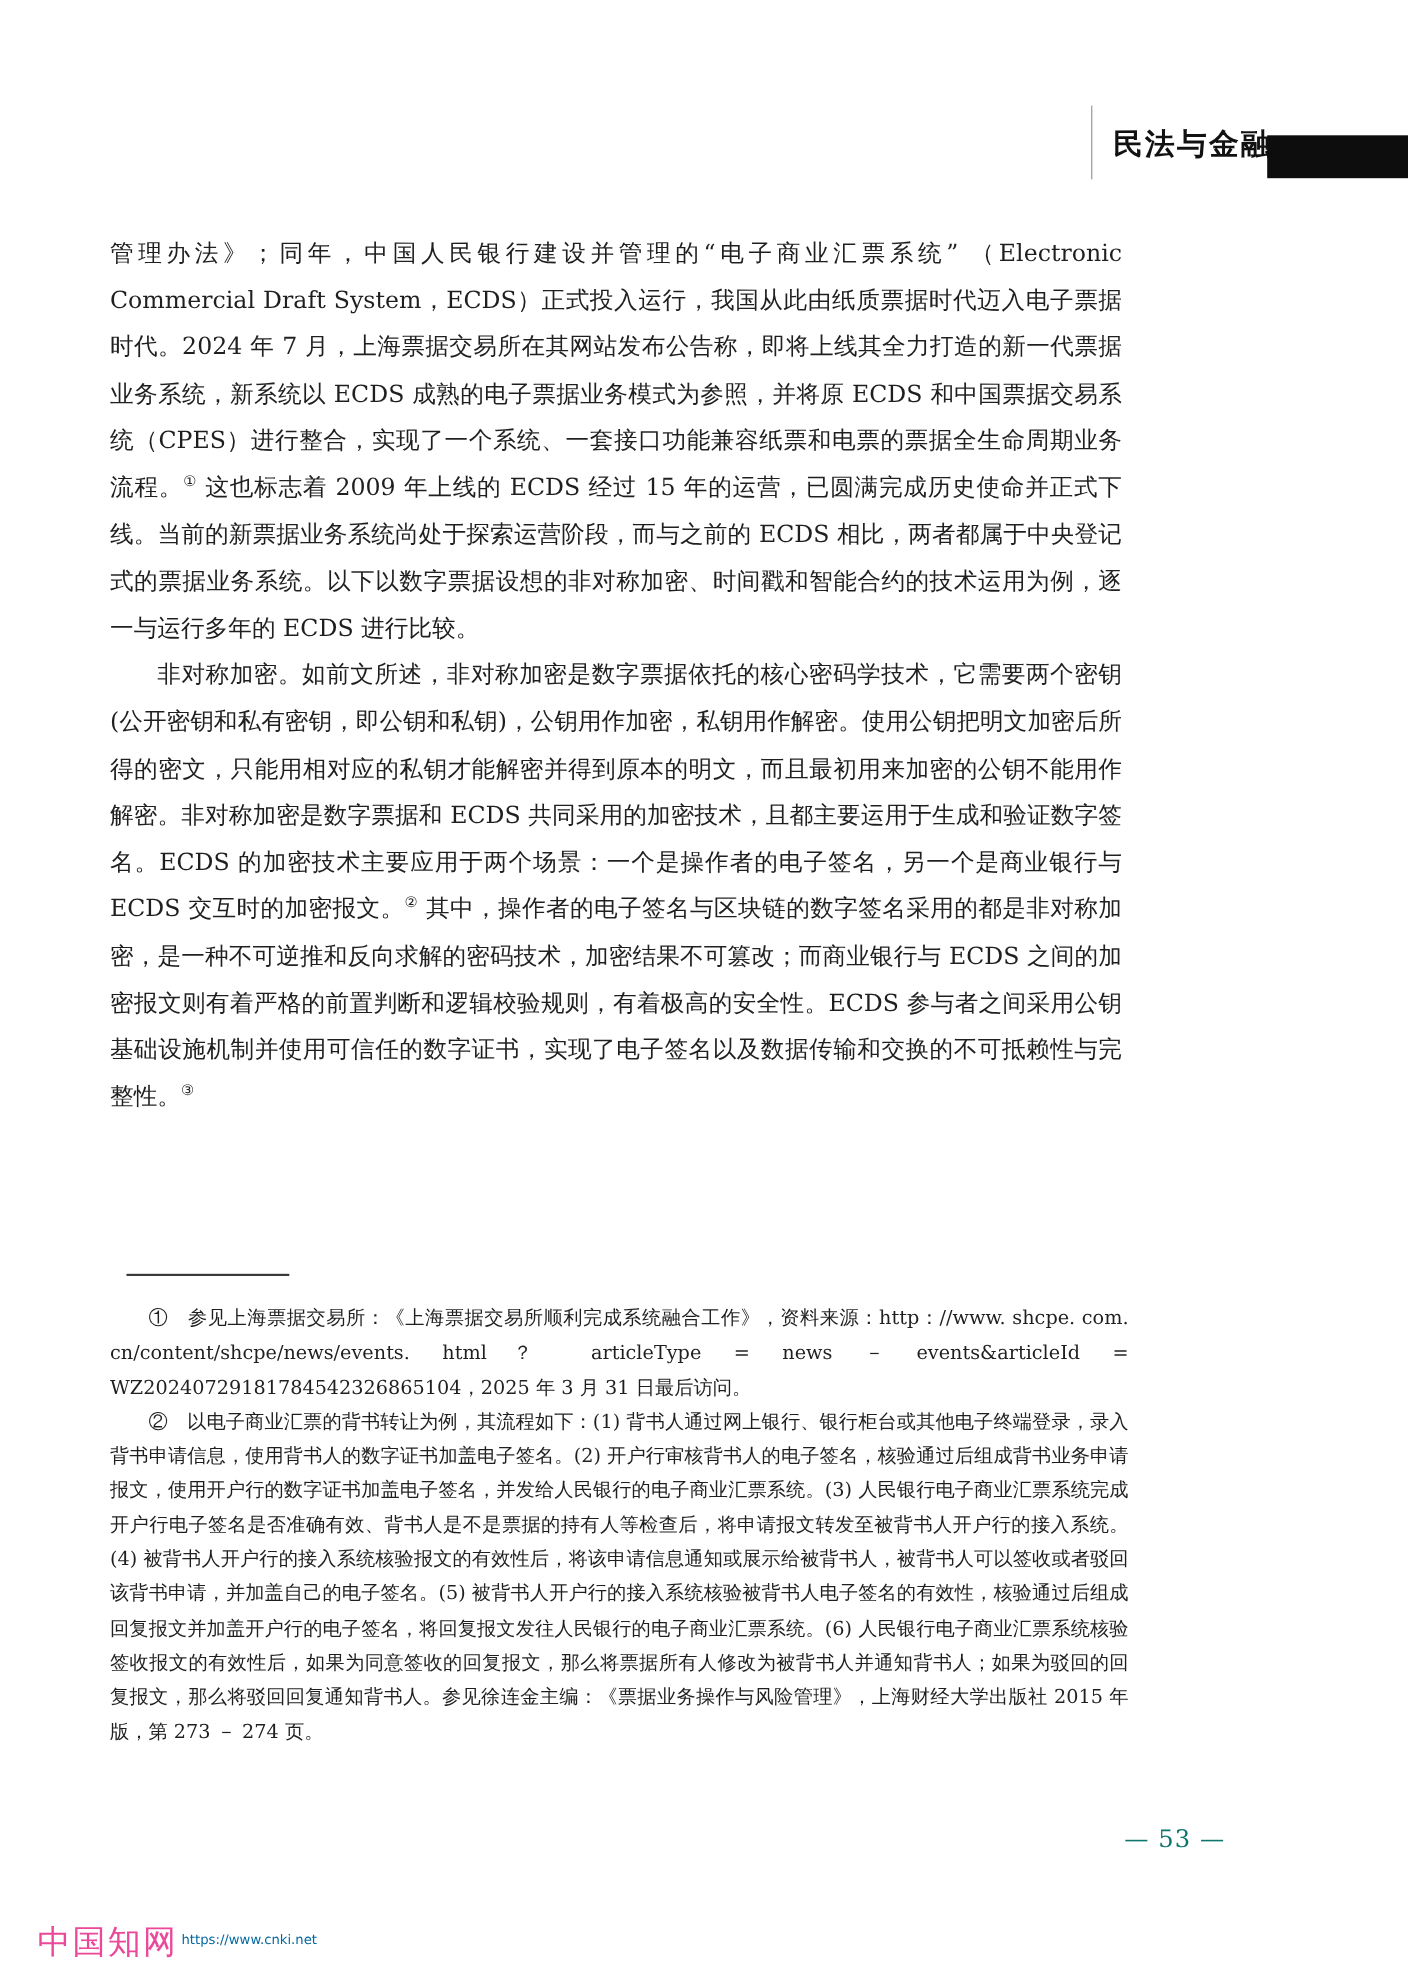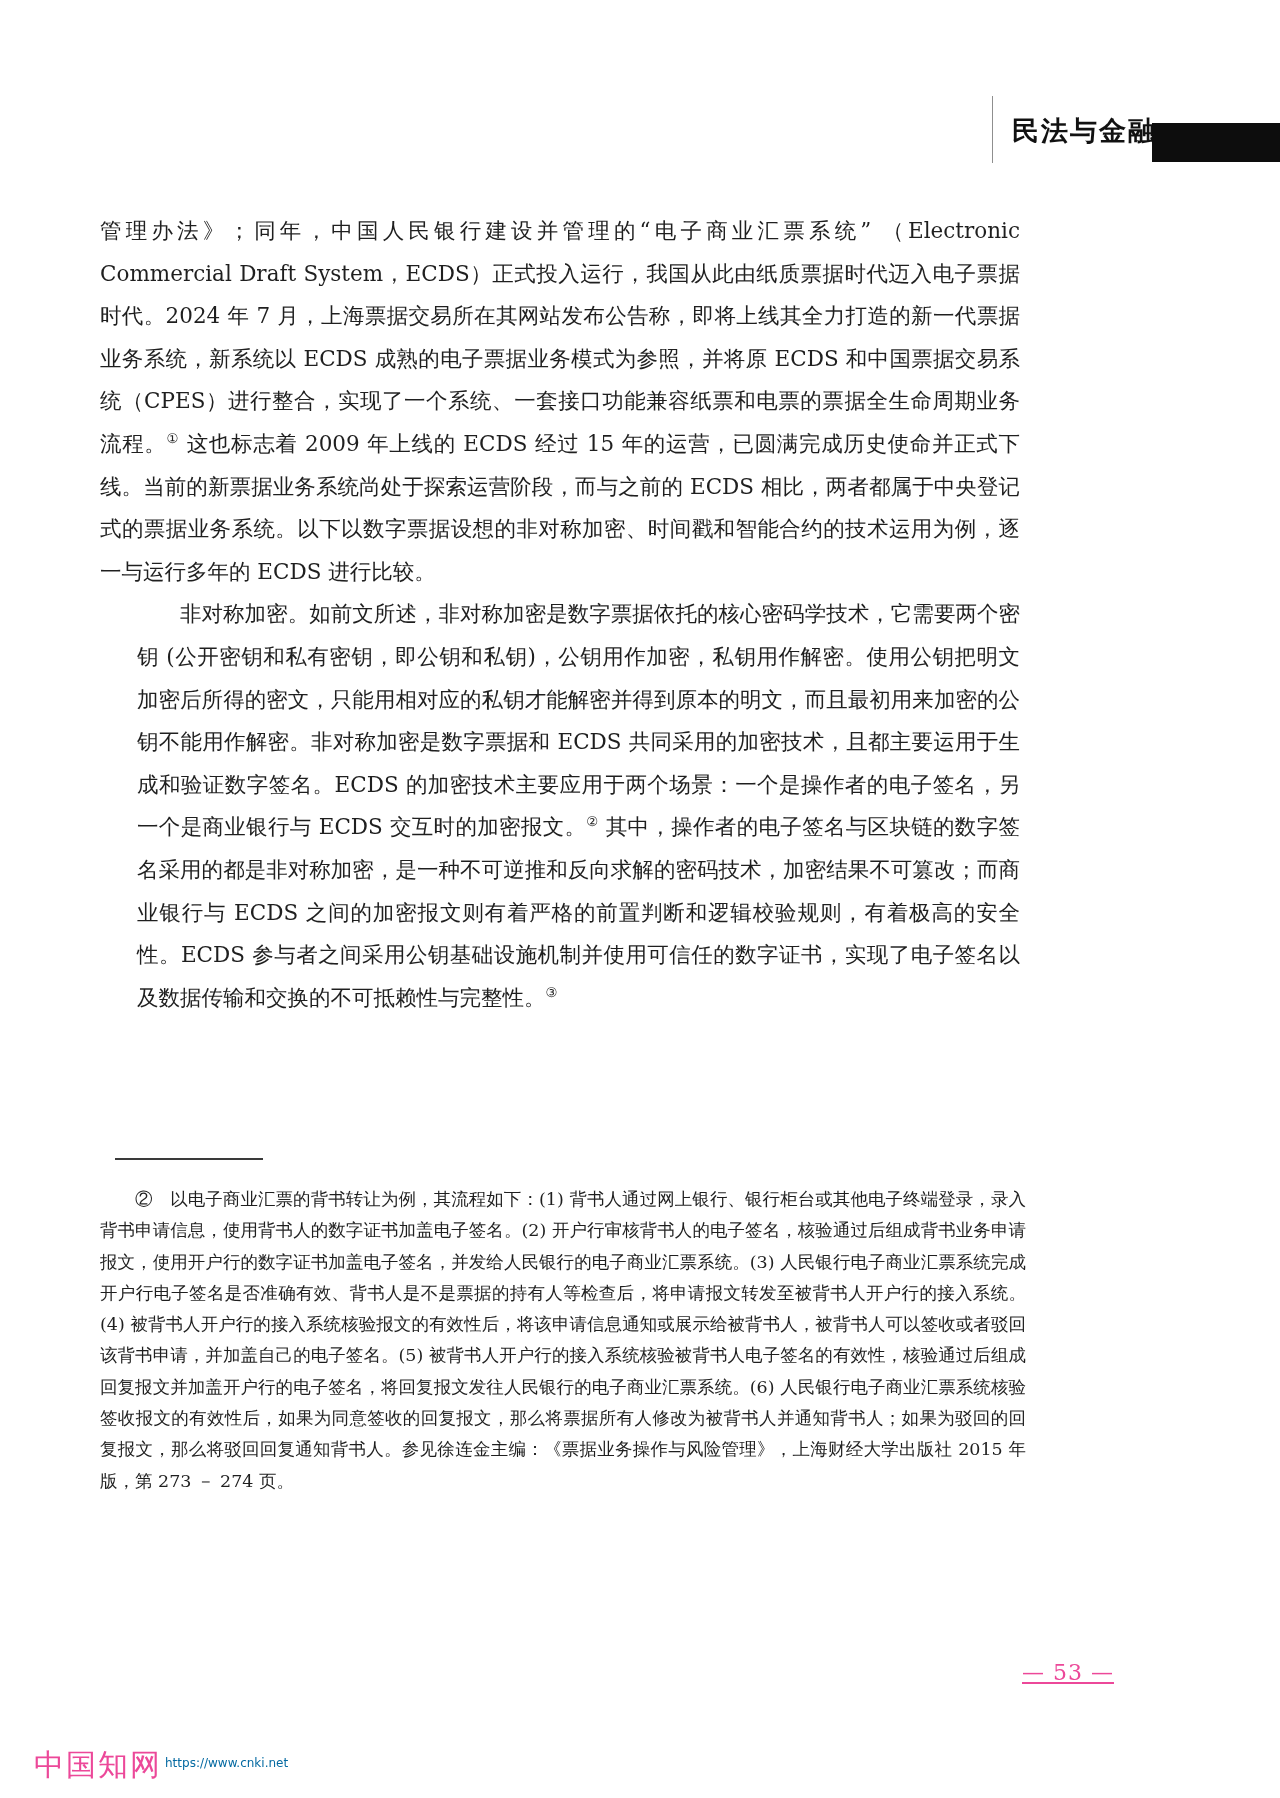--- a/index.html
+++ b/index.html
@@ -30,21 +30,21 @@
   }
 
   
   .article-body {
     position: absolute; left: 100px; top: 210px;
     width: 920px;
     font-size: 21.5px; line-height: 42.6px;
     text-align: justify;
   }
   .article-body p.para { margin: 0; }
-  .article-body p.para.indent { text-indent: 2em; margin-left: 37px; }
+  .article-body p.para.indent { text-indent: 2em; }
   sup.fn-ref {
     font-size: 0.62em;
     vertical-align: super;
     line-height: 0;
   }
 
   
   .footnote-sep {
     position: absolute; left: 115px; top: 1158px;
     width: 148px; height: 2px; background: #3a3a3a;
@@ -53,23 +53,22 @@
     position: absolute; left: 100px; top: 1184px;
     width: 926px;
     font-size: 17.5px; line-height: 31.3px;
     text-align: justify;
   }
   .footnotes p { margin: 0; text-indent: 2em; }
 
   
   .page-number {
     position: absolute; left: 1022px; top: 1660px;
-    font-size: 22px; letter-spacing: 1px; color: #ec4899;
+    font-size: 22px; letter-spacing: 1px; color: #0f766e;
     white-space: nowrap;
-    text-decoration: underline;
   }
 
   
   .footer-brand {
     position: absolute; left: 34px; top: 1745px;
     font-size: 30px; color: #ec4899; letter-spacing: 2px;
     font-family: "DejaVu Sans", "Liberation Sans", sans-serif;
   }
   .footer-url {
     position: absolute; left: 165px; top: 1756px;
@@ -86,20 +85,21 @@
   <div class="header-title">民法与金融</div>
   <div class="header-bar"></div>
 
   <div class="article-body">
       <p class="para">管理办法》；同年，中国人民银行建设并管理的“电子商业汇票系统” （Electronic Commercial Draft System，ECDS）正式投入运行，我国从此由纸质票据时代迈入电子票据时代。2024 年 7 月，上海票据交易所在其网站发布公告称，即将上线其全力打造的新一代票据业务系统，新系统以 ECDS 成熟的电子票据业务模式为参照，并将原 ECDS 和中国票据交易系统（CPES）进行整合，实现了一个系统、一套接口功能兼容纸票和电票的票据全生命周期业务流程。<sup class="fn-ref">①</sup> 这也标志着 2009 年上线的 ECDS 经过 15 年的运营，已圆满完成历史使命并正式下线。当前的新票据业务系统尚处于探索运营阶段，而与之前的 ECDS 相比，两者都属于中央登记式的票据业务系统。以下以数字票据设想的非对称加密、时间戳和智能合约的技术运用为例，逐一与运行多年的 ECDS 进行比较。</p>
       <p class="para indent">非对称加密。如前文所述，非对称加密是数字票据依托的核心密码学技术，它需要两个密钥 (公开密钥和私有密钥，即公钥和私钥)，公钥用作加密，私钥用作解密。使用公钥把明文加密后所得的密文，只能用相对应的私钥才能解密并得到原本的明文，而且最初用来加密的公钥不能用作解密。非对称加密是数字票据和 ECDS 共同采用的加密技术，且都主要运用于生成和验证数字签名。ECDS 的加密技术主要应用于两个场景：一个是操作者的电子签名，另一个是商业银行与 ECDS 交互时的加密报文。<sup class="fn-ref">②</sup> 其中，操作者的电子签名与区块链的数字签名采用的都是非对称加密，是一种不可逆推和反向求解的密码技术，加密结果不可篡改；而商业银行与 ECDS 之间的加密报文则有着严格的前置判断和逻辑校验规则，有着极高的安全性。ECDS 参与者之间采用公钥基础设施机制并使用可信任的数字证书，实现了电子签名以及数据传输和交换的不可抵赖性与完整性。<sup class="fn-ref">③</sup></p>
     </div>
 
   <div class="footnote-sep"></div>
   <div class="footnotes">
+      <p>①　参见上海票据交易所：《上海票据交易所顺利完成系统融合工作》，资料来源：http：//www. shcpe. com. cn/content/shcpe/news/events. html？ articleType = news － events&amp;articleId = WZ20240729181784542326865104，2025 年 3 月 31 日最后访问。</p>
       <p>②　以电子商业汇票的背书转让为例，其流程如下：(1) 背书人通过网上银行、银行柜台或其他电子终端登录，录入背书申请信息，使用背书人的数字证书加盖电子签名。(2) 开户行审核背书人的电子签名，核验通过后组成背书业务申请报文，使用开户行的数字证书加盖电子签名，并发给人民银行的电子商业汇票系统。(3) 人民银行电子商业汇票系统完成开户行电子签名是否准确有效、背书人是不是票据的持有人等检查后，将申请报文转发至被背书人开户行的接入系统。(4) 被背书人开户行的接入系统核验报文的有效性后，将该申请信息通知或展示给被背书人，被背书人可以签收或者驳回该背书申请，并加盖自己的电子签名。(5) 被背书人开户行的接入系统核验被背书人电子签名的有效性，核验通过后组成回复报文并加盖开户行的电子签名，将回复报文发往人民银行的电子商业汇票系统。(6) 人民银行电子商业汇票系统核验签收报文的有效性后，如果为同意签收的回复报文，那么将票据所有人修改为被背书人并通知背书人；如果为驳回的回复报文，那么将驳回回复通知背书人。参见徐连金主编：《票据业务操作与风险管理》，上海财经大学出版社 2015 年版，第 273 － 274 页。</p>
     </div>
 
   <div class="page-number">— 53 —</div>
 
   <div class="footer-brand">中国知网</div>
   <div class="footer-url">https://www.cnki.net</div>
 
 </div>
 

